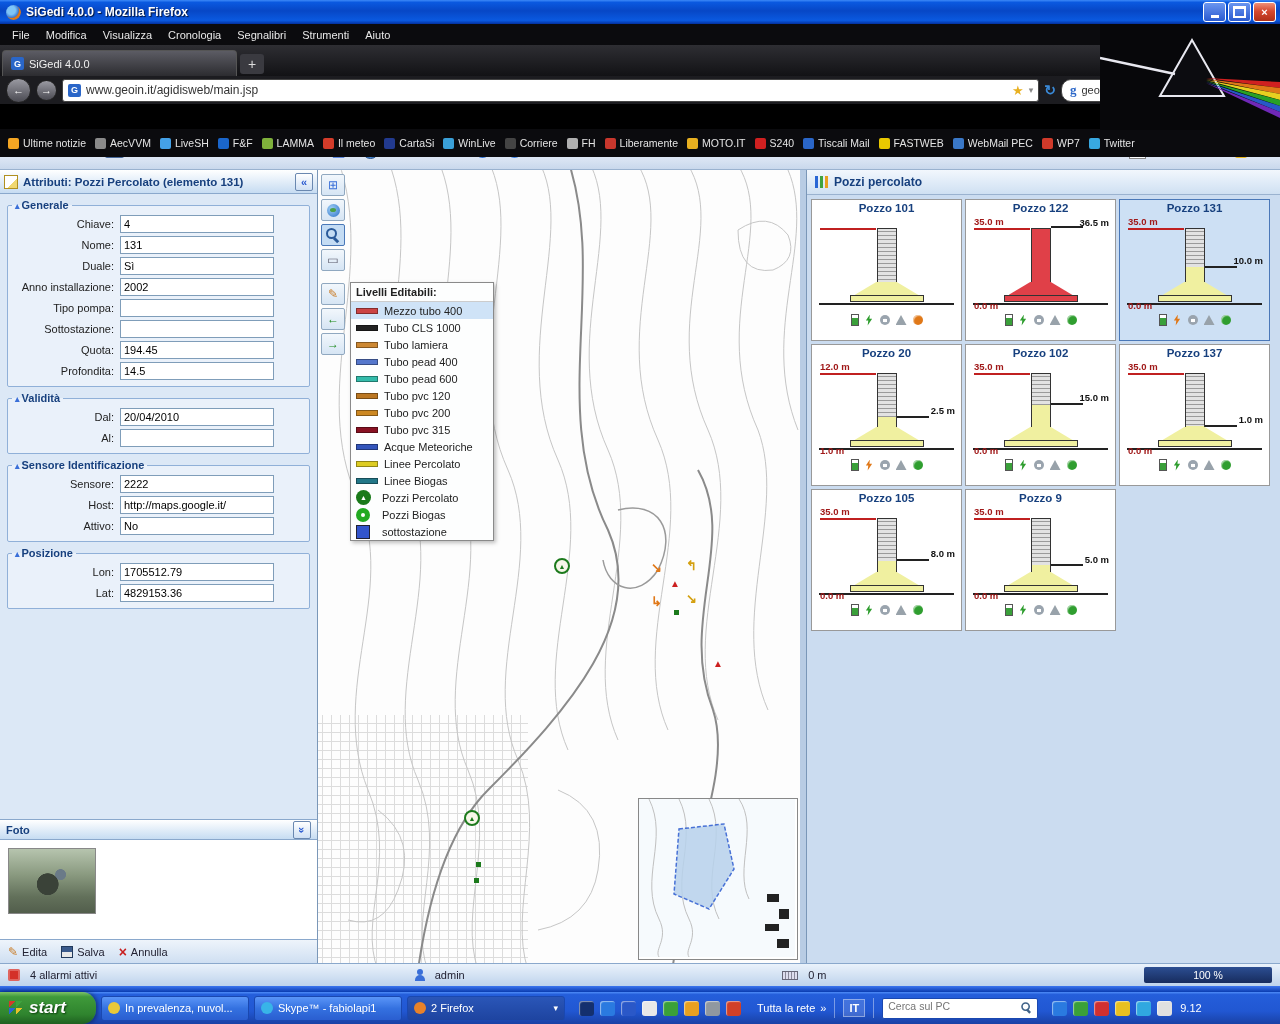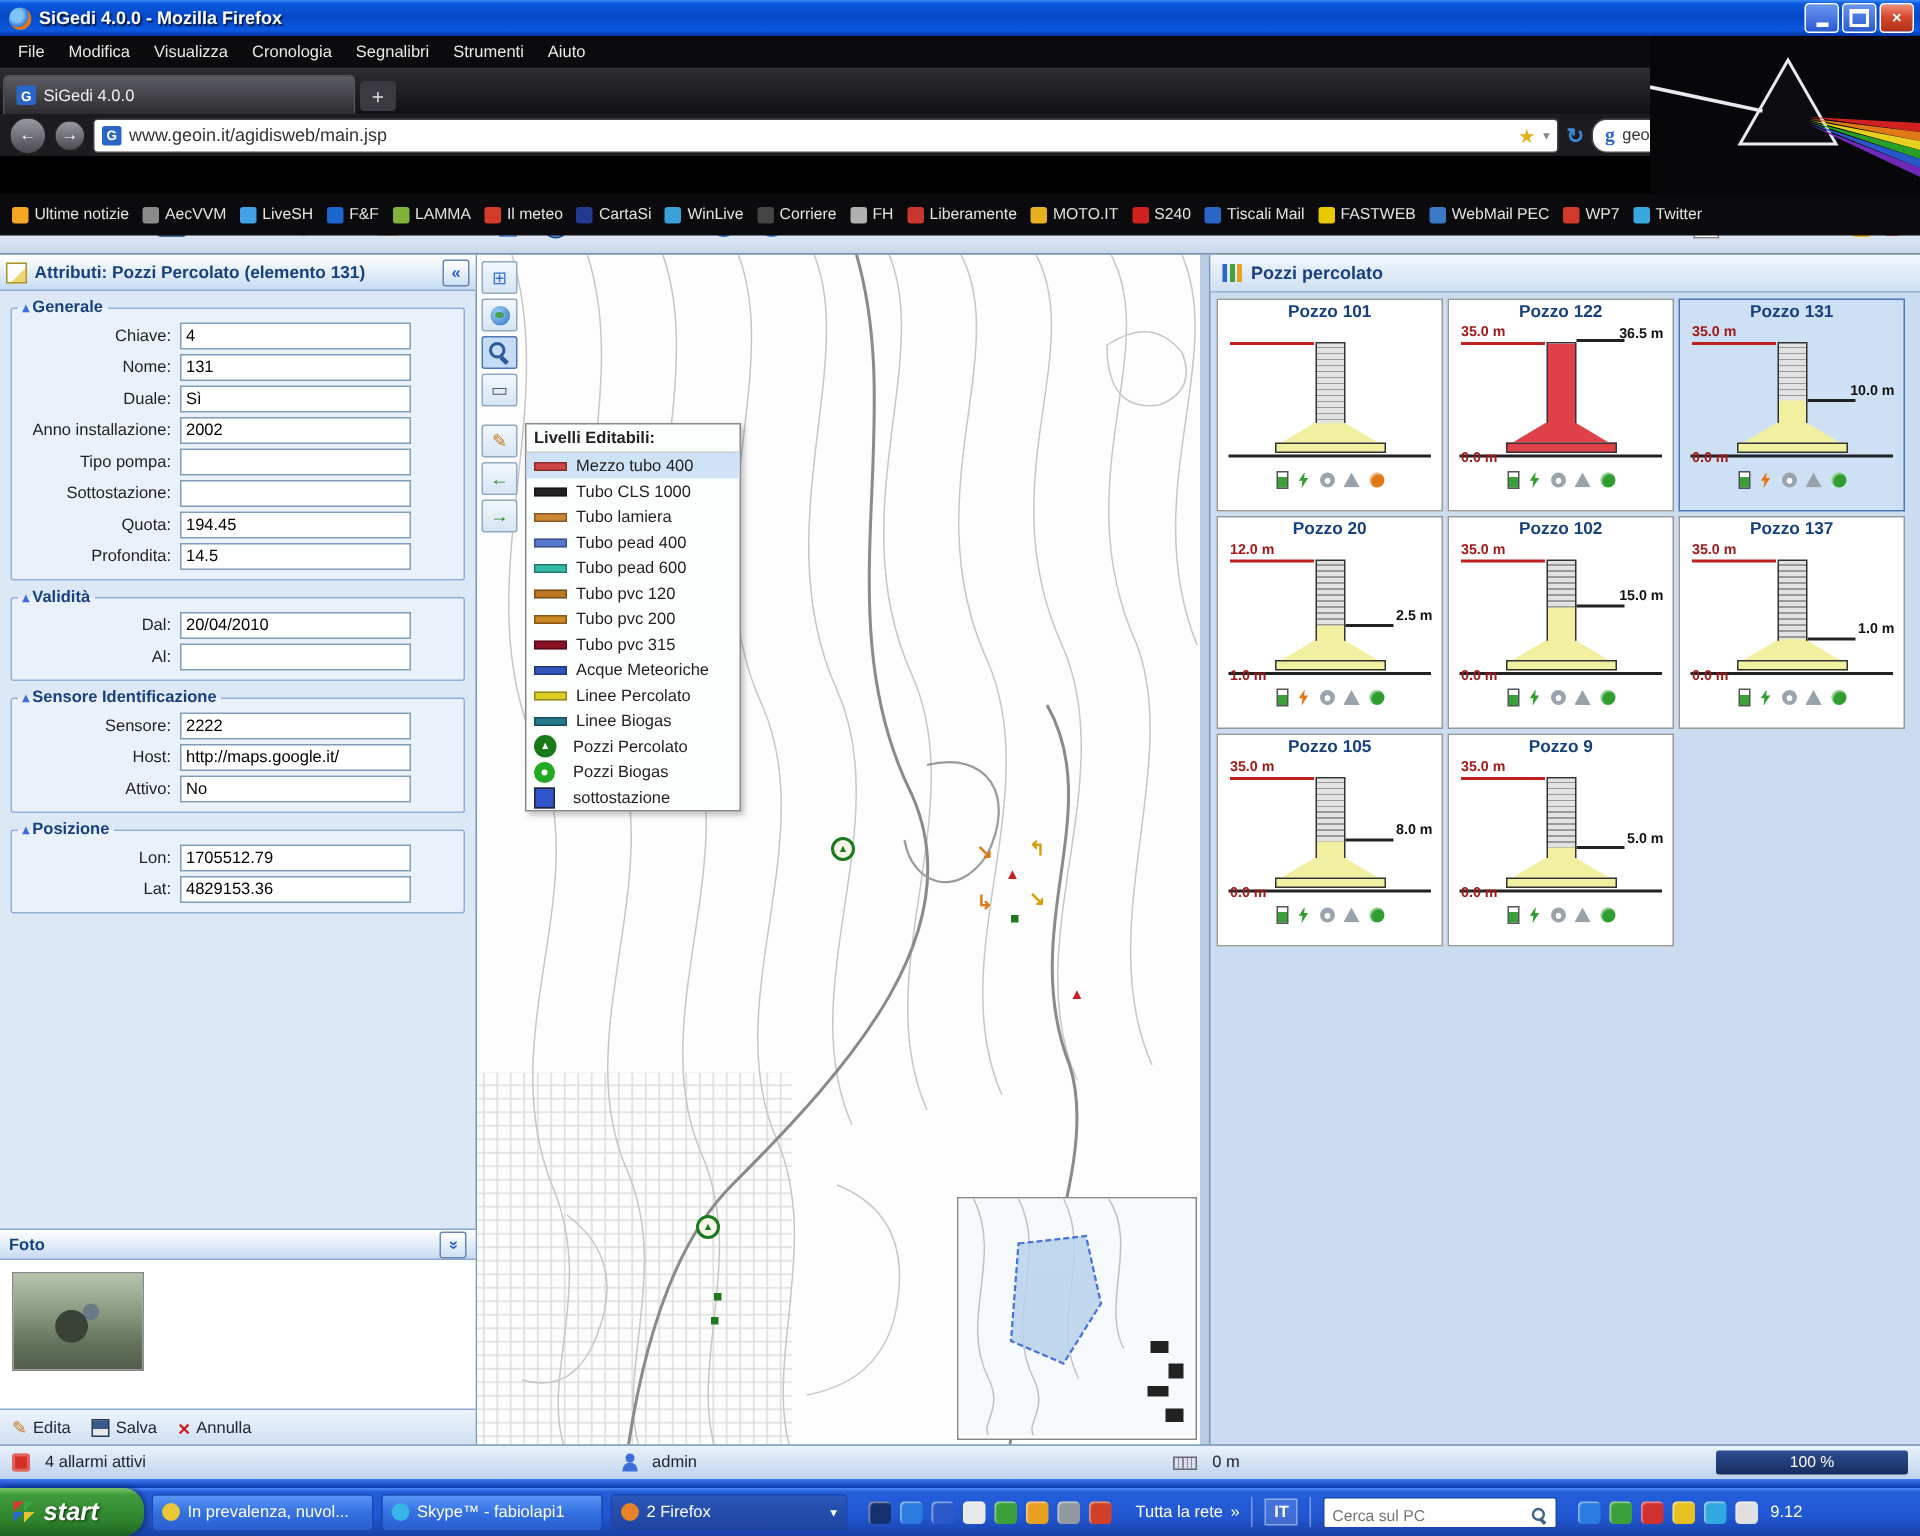--- a/index.html
+++ b/index.html
@@ -256,21 +256,21 @@
   .task.grouped{background:linear-gradient(180deg,#2a56b8,#1e44a0);width:158px;}
   .task .tico{width:12px;height:12px;border-radius:50%;flex:0 0 12px;}
   .task .tcaret{display:none;margin-left:auto;font-size:9px;}
   .task.grouped .tcaret{display:inline;}
   .traygrp{display:flex;align-items:center;gap:6px;margin-left:14px;}
   .trayico{width:15px;height:15px;border-radius:3px;box-shadow:inset 1px 1px 1px rgba(255,255,255,.5);}
   .netlbl{color:#fff;margin-left:16px;display:flex;gap:5px;align-items:center;font-size:11px;}
   .tsep{width:1px;height:20px;background:rgba(255,255,255,.4);margin:0 8px;}
   .langbox{color:#fff;font-weight:bold;background:rgba(255,255,255,.15);padding:2px 5px;border:1px solid rgba(255,255,255,.4);}
   .tsearch{width:148px;height:19px;background:#fff;border:1px solid #1a48b0;border-radius:2px;
-    display:flex;align-items:flex-end;padding:0 3px;gap:3px;}
+    display:flex;align-items:flex-start;padding:0 3px;gap:3px;}
   .tsearch input{border:none;outline:none;flex:1;font-size:10.5px;width:100px;
     font-family:"Liberation Sans",sans-serif;color:#444;}
   .tsearch .mag{transform:scale(.8);}
   .clock{color:#fff;margin:0 10px 0 8px;font-size:11px;}
 </style>
 </head>
 <body>
 
 <div class="titlebar">
   <span class="fx-icon"></span>

